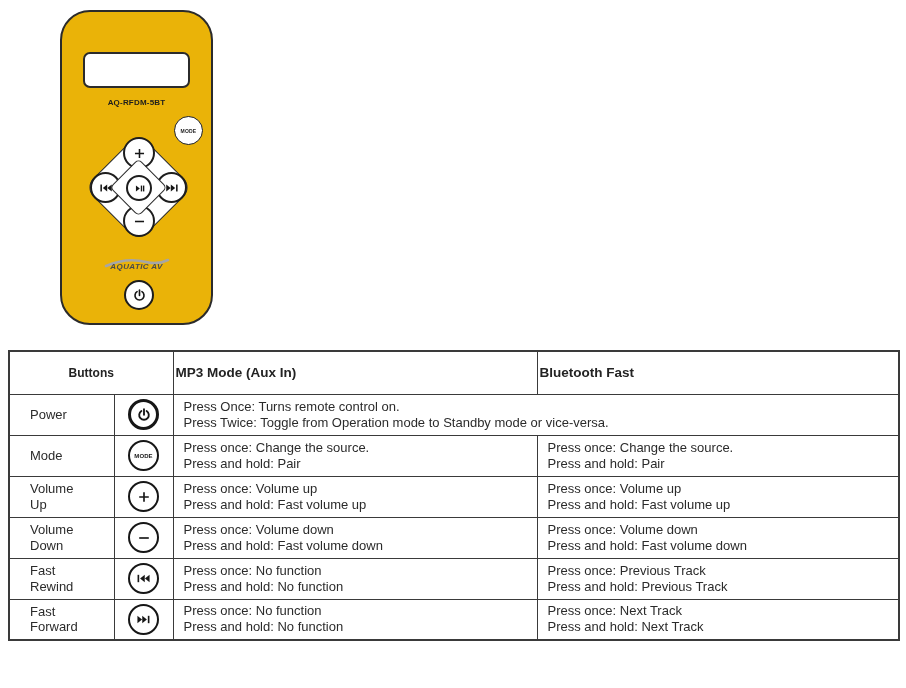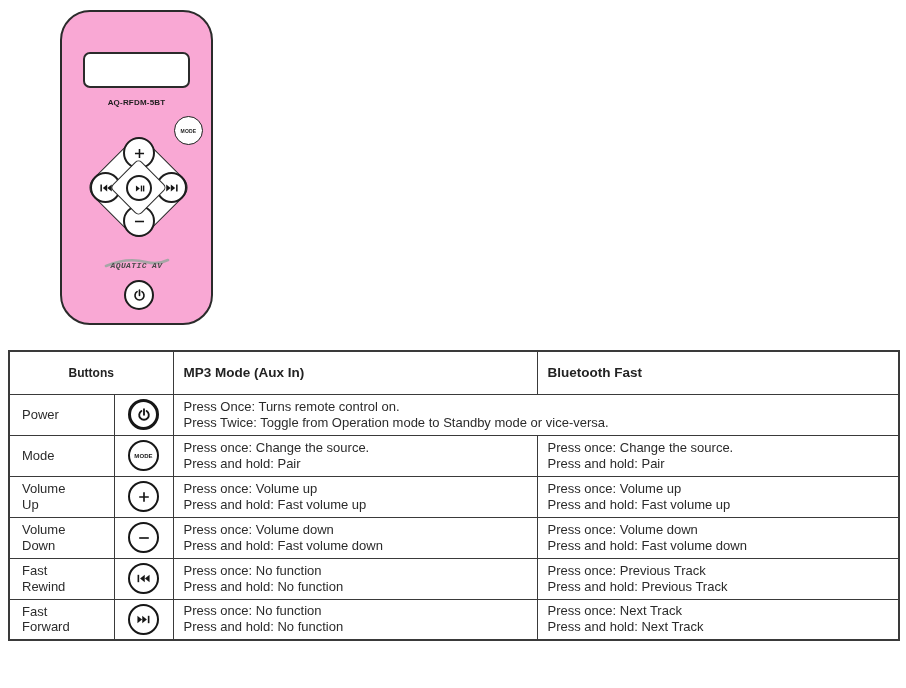--- a/index.html
+++ b/index.html
@@ -5,21 +5,21 @@
   html, body { margin:0; padding:0; }
   body {
     width:906px; height:688px; position:relative; background:#ffffff;
     font-family:"Liberation Sans", sans-serif; color:#2e2e2e;
     overflow:hidden;
   }
 
   
   .remote {
     position:absolute; left:60px; top:10px; width:153px; height:315px;
-    border:2px solid #2b2b2b; border-radius:30px; background:#f9a8d4; box-sizing:border-box;
+    border:2px solid #2b2b2b; border-radius:30px; background:#eab308; box-sizing:border-box;
   }
   .remote * { box-sizing:border-box; }
   .display {
     position:absolute; left:21px; top:40px; width:107px; height:36px;
     border:2px solid #2b2b2b; border-radius:7px; background:#fff;
   }
   .model {
     position:absolute; top:86px; left:0; width:100%; text-align:center;
     font-size:8px; font-weight:bold; letter-spacing:0.2px; color:#1d1d1d;
   }
@@ -37,43 +37,43 @@
     position:absolute; left:56px; top:155px; width:41px; height:41px;
     border:1.6px solid #2b2b2b; border-radius:5px; transform:rotate(45deg); background:#fff;
   }
   .plus-btn  { left:61px; top:125px; width:32px; height:32px; }
   .minus-btn { left:61px; top:193px; width:32px; height:32px; }
   .prev-btn  { left:28px; top:160px; width:31px; height:31px; }
   .next-btn  { left:94px; top:160px; width:31px; height:31px; }
   .play-btn  { left:64px; top:163px; width:26px; height:26px; border-width:2.4px; }
   .power-btn { left:62px; top:268px; width:30px; height:30px; border-width:2.4px; }
   .brand {
-    position:absolute; top:243px; left:0; width:100%; height:18px; text-align:center;font-family:Liberation Mono, monospace;
+    position:absolute; top:243px; left:0; width:100%; height:18px; text-align:center;
   }
   .brand-swoosh { position:absolute; left:50%; top:1px; transform:translateX(-50%); }
   .brand-text {
     position:relative; font-size:8px; font-weight:bold; font-style:italic;
     letter-spacing:0.4px; color:#4a4a4a; line-height:16px;
   }
 
   
   table.func {
     position:absolute; left:8px; top:350px; width:890px;
     border-collapse:collapse; table-layout:fixed;
     border:2px solid #3a3a3a;
   }
   table.func th, table.func td {
     border:1px solid #3a3a3a; vertical-align:middle; overflow:hidden;
   }
   table.func thead tr { height:43px; }
   table.func tbody tr { height:41px; }
   th.hdr-buttons { text-align:center; font-size:12px; font-weight:bold; color:#232323; }
-  th.hdr-mode { text-align:left; padding-left:10px; font-size:13.5px; font-weight:bold; color:#232323; }
+  th.hdr-mode { text-align:left; padding-left:2px; font-size:13.5px; font-weight:bold; color:#232323; }
   td.name {
-    padding-left:12px; font-size:13px; line-height:1.16; white-space:pre-line; color:#2b2b2b;
+    padding-left:20px; font-size:13px; line-height:1.16; white-space:pre-line; color:#2b2b2b;
   }
   td.icon-cell { text-align:center; }
   td.desc {
     padding-left:10px; padding-right:4px; font-size:13px; line-height:1.22;
     white-space:pre-line; color:#2b2b2b;
   }
   .tbl-circle {
     display:inline-flex; width:31px; height:31px; border:2.4px solid #161616;
     border-radius:50%; align-items:center; justify-content:center;
     background:#fff; box-sizing:border-box; vertical-align:middle;

